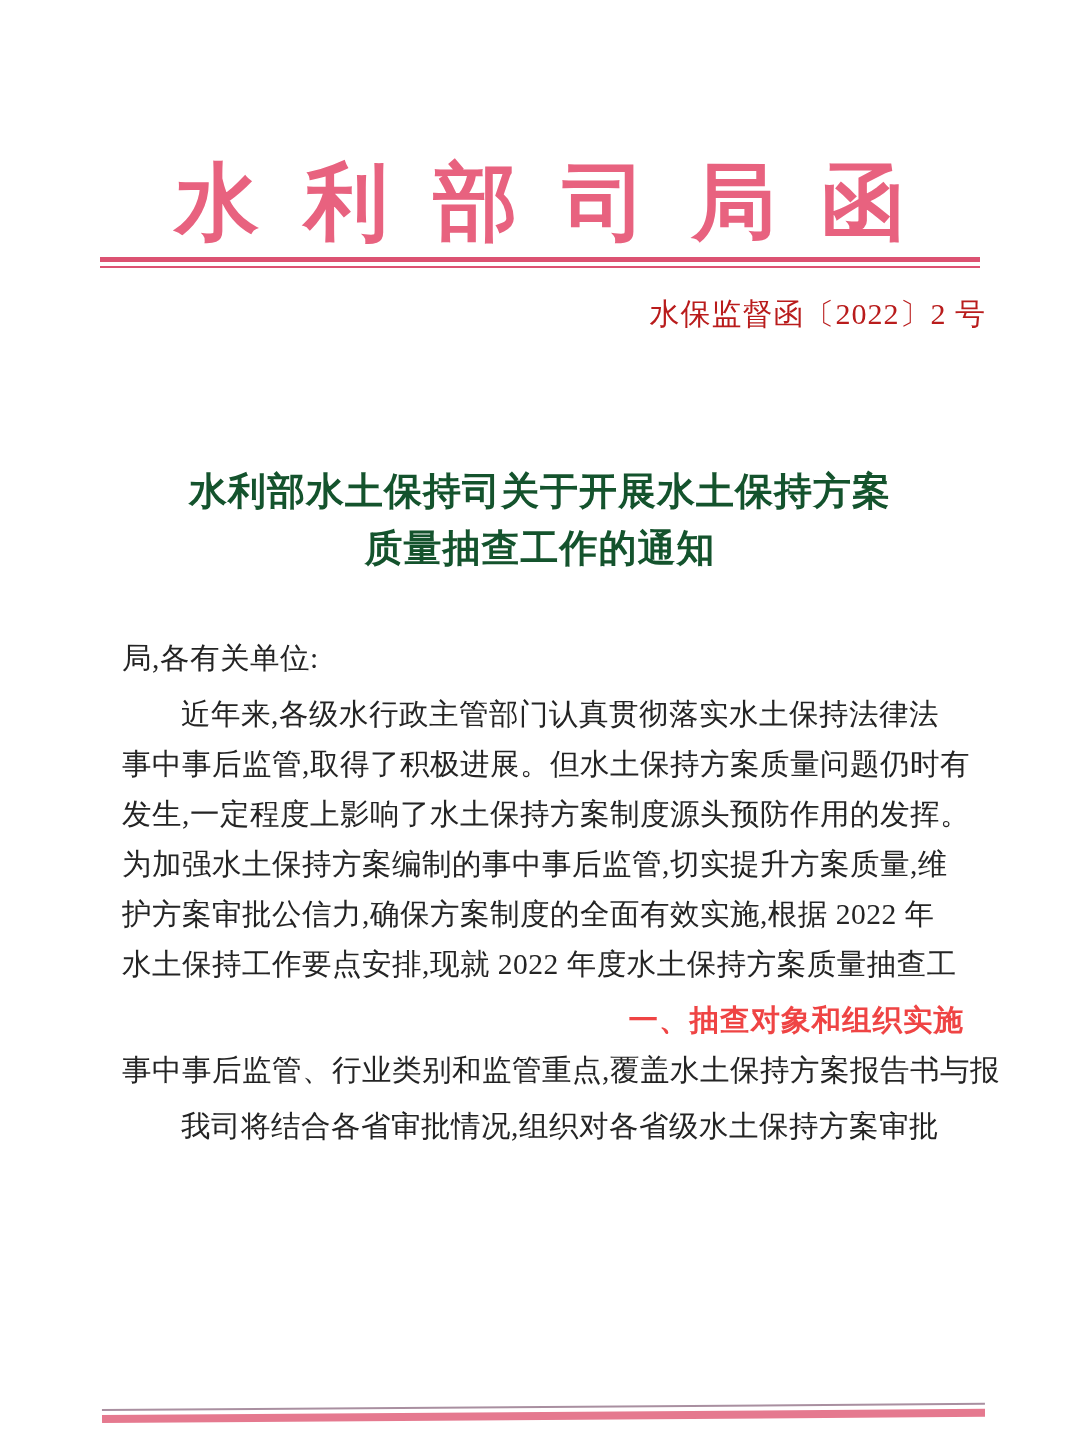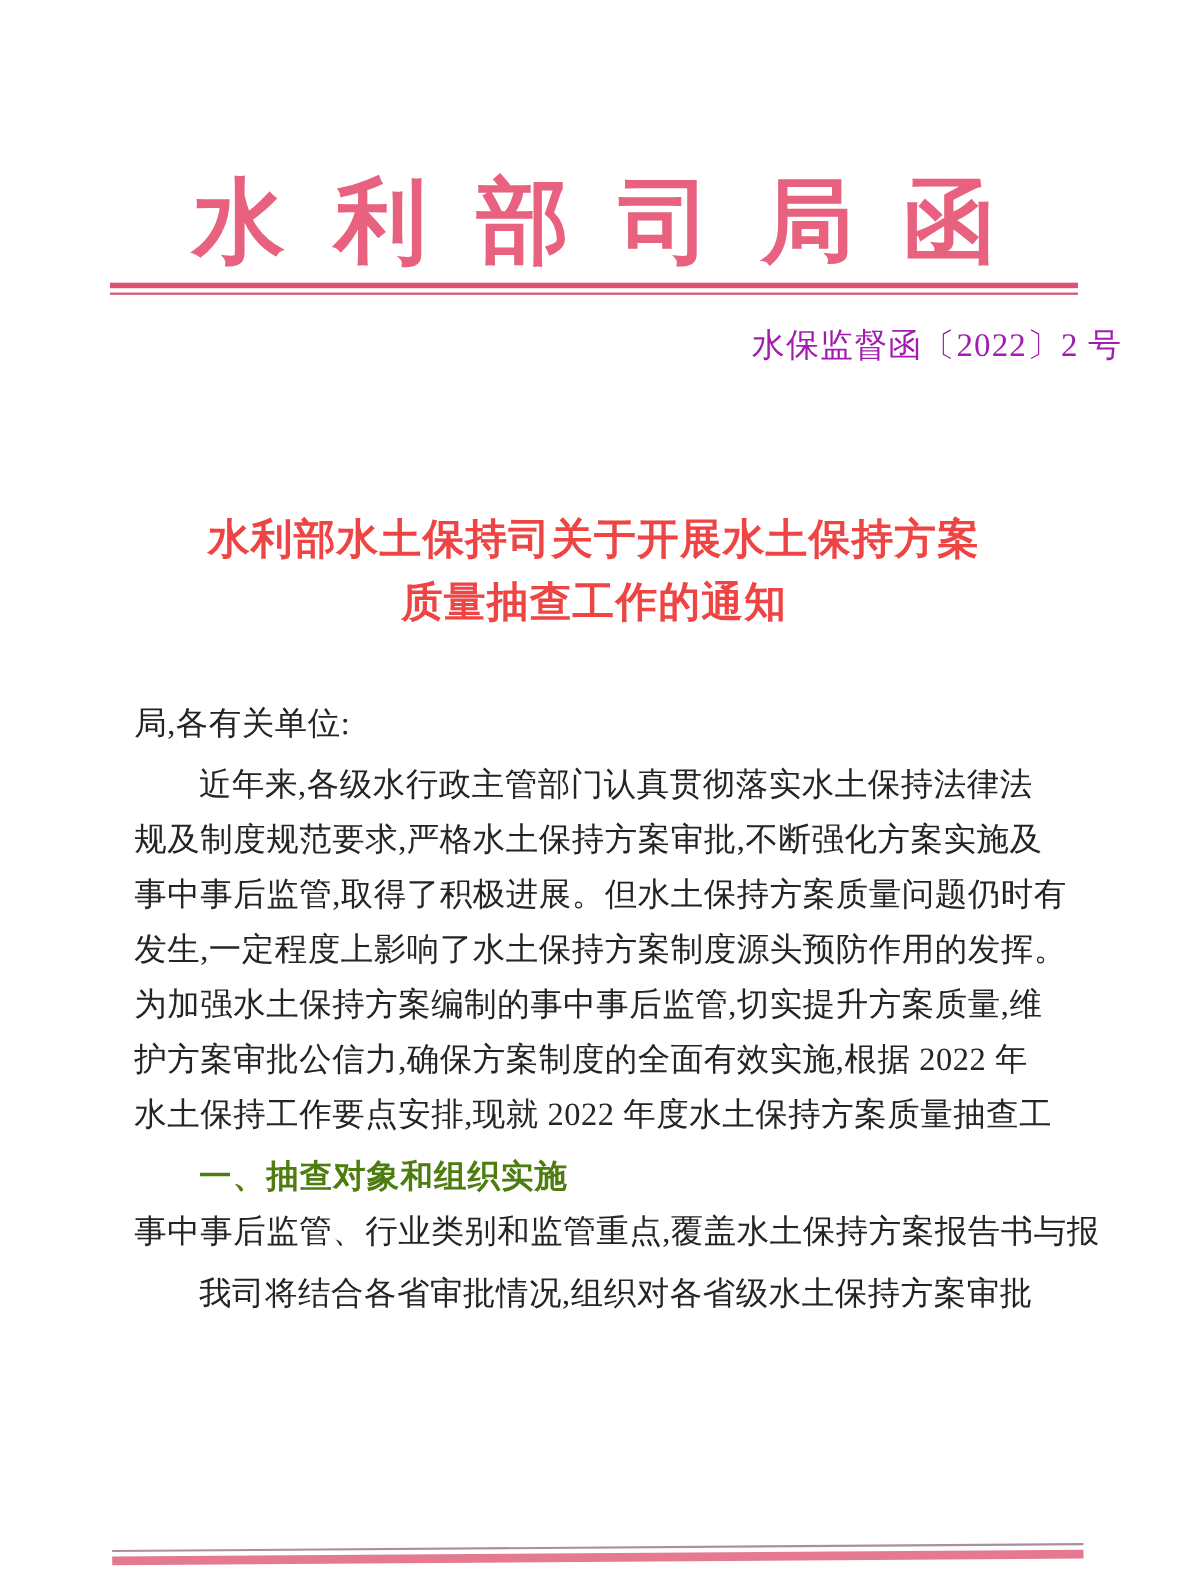--- a/index.html
+++ b/index.html
@@ -40,34 +40,34 @@
     background: var(--rule-red, #dc5272);
   }
   .header-rule .gap { height: 4px; }
   .header-rule .thin {
     height: 2px;
     background: var(--rule-red, #dc5272);
   }
   
   .doc-number {
     margin-top: 26px;
-    padding-right: 60px;
+    padding-right: 94px;
     text-align: right;
     font-size: 30px;
     letter-spacing: 1px;
-    color: #a21caf;
+    color: #b91c1c;
   }
   
   .notice-title {
     margin-top: 128px;
     text-align: center;
     font-weight: bold;
     font-size: 38px;
     line-height: 57px;
-    color: #ef4444;
+    color: #14532d;
     letter-spacing: 1px;
   }
   
   .body-text {
     width: 842px;
     margin: 56px 0 0 122px;
     font-size: 29.5px;
     line-height: 50px;
     color: #242424;
     letter-spacing: 0.5px;
@@ -76,21 +76,22 @@
     white-space: nowrap;
   }
   .body-text .line.indent {
     text-indent: 2em;
     margin-top: 6px;
   }
   .body-text .line.bold {
     font-weight: bold;
     font-family: "Liberation Sans", "DejaVu Sans", sans-serif;
     letter-spacing: 1px;
-    color: #4d7c0f;
+    color: #ef4444;
+    text-align: right;
   }
   
   .footer-rule {
     position: absolute;
     left: 102px;
     right: 95px;
     bottom: 24px;
     transform: rotate(-0.4deg);
     transform-origin: left center;
   }
@@ -127,21 +128,20 @@
   <div class="doc-number">水保监督函〔2022〕2 号</div>
 
   <div class="notice-title">
     <div>水利部水土保持司关于开展水土保持方案</div>
     <div>质量抽查工作的通知</div>
   </div>
 
   <div class="body-text">
       <div class="line">局,各有关单位:</div>
       <div class="line indent">近年来,各级水行政主管部门认真贯彻落实水土保持法律法</div>
-      <div class="line">规及制度规范要求,严格水土保持方案审批,不断强化方案实施及</div>
       <div class="line">事中事后监管,取得了积极进展。但水土保持方案质量问题仍时有</div>
       <div class="line">发生,一定程度上影响了水土保持方案制度源头预防作用的发挥。</div>
       <div class="line">为加强水土保持方案编制的事中事后监管,切实提升方案质量,维</div>
       <div class="line">护方案审批公信力,确保方案制度的全面有效实施,根据 2022 年</div>
       <div class="line">水土保持工作要点安排,现就 2022 年度水土保持方案质量抽查工</div>
       <div class="line indent bold">一、抽查对象和组织实施</div>
       <div class="line">事中事后监管、行业类别和监管重点,覆盖水土保持方案报告书与报</div>
       <div class="line indent">我司将结合各省审批情况,组织对各省级水土保持方案审批</div>
     </div>
 

